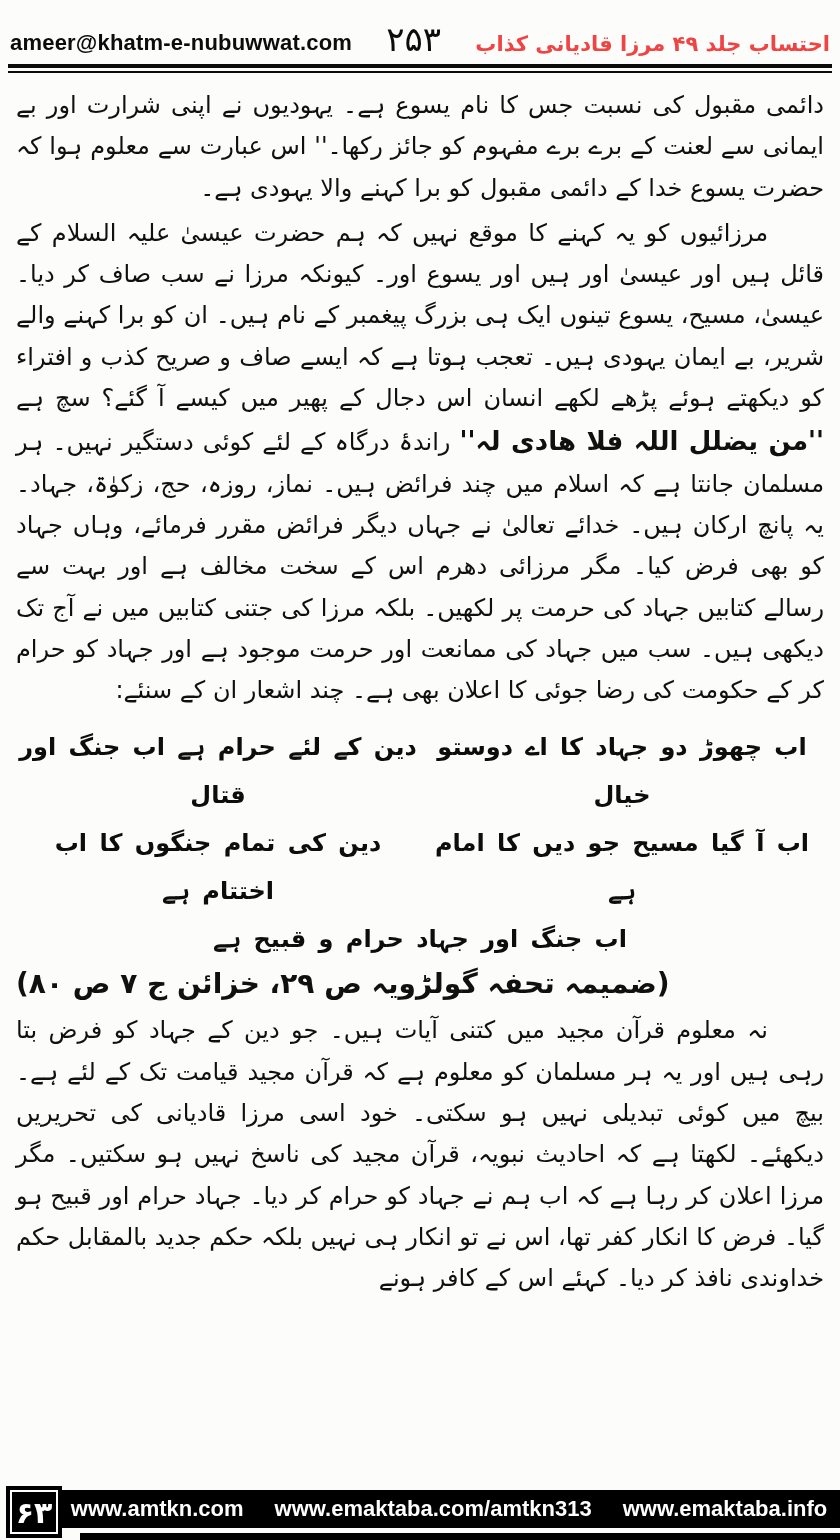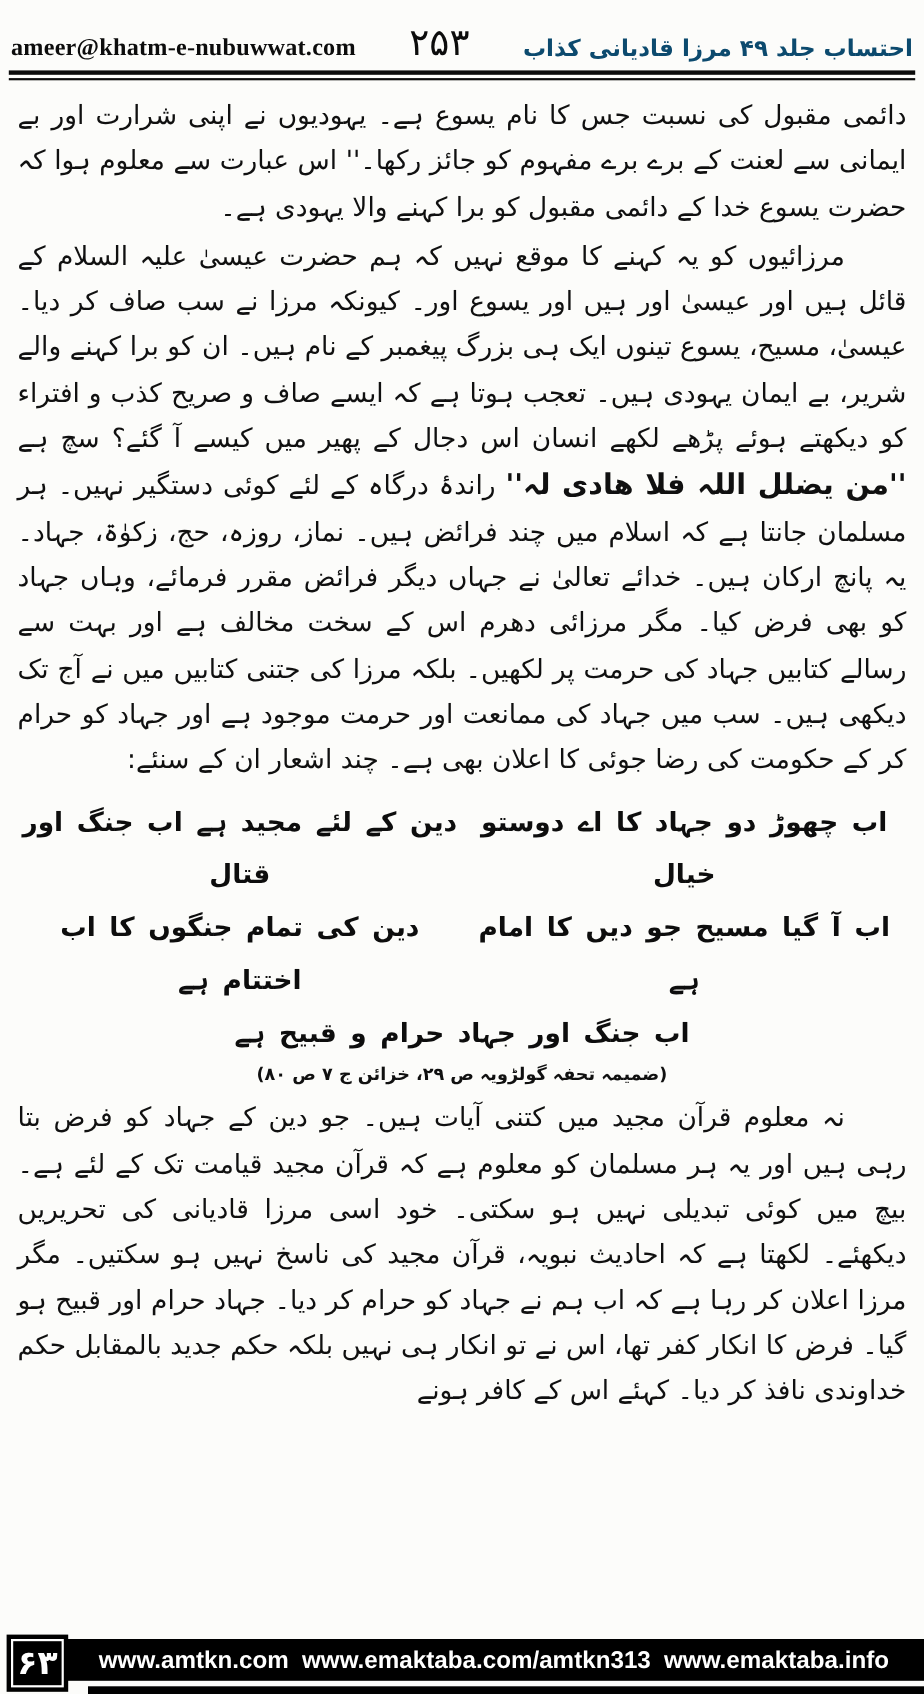--- a/index.html
+++ b/index.html
@@ -13,40 +13,40 @@
   }
 
   
   .header {
     display:flex;
     justify-content:space-between;
     align-items:flex-end;
     padding:12px 10px 0 10px;
   }
   .email {
-    font-family:Liberation Serif, serif;
+    font-family:Liberation Sans, sans-serif;
     font-weight:bold;
     font-size:22px;
     color:#0c0c0c;
     letter-spacing:0.2px;
   }
   .page-num-top {
     font-family:"DejaVu Sans", sans-serif;
     font-weight:normal;
     font-size:34px;
     line-height:1;
     color:#0c0c0c;
     margin:0 16px;
   }
   .book-title {
     direction:rtl;
     font-family:"DejaVu Sans", sans-serif;
     font-weight:bold;
     font-size:21px;
-    color:#0c4a6e;
+    color:#ef4444;
     white-space:nowrap;
     margin-top:20px;
   }
   .double-rule {
     margin:8px 8px 12px 8px;
     height:3px;
     border-top:4px solid #0b0b0b;
     border-bottom:2px solid #0b0b0b;
   }
 
@@ -82,43 +82,43 @@
     text-align:center;
     font-family:"DejaVu Sans", sans-serif;
     font-weight:bold;
     font-size:24px;
     line-height:2.0;
     color:#0d0d0d;
     word-spacing:4px;
   }
   .reference {
     direction:rtl;
-    text-align:center;
-    font-family:"DejaVu Sans", sans-serif;
-    font-weight:bold;
-    font-size:16px;
+    text-align:left;
+    font-family:"DejaVu Sans", sans-serif;
+    font-weight:bold;
+    font-size:28px;
     color:#101010;
     margin:2px 0 10px 0;
   }
 
   
   .footer {
     position:absolute;
     left:0; right:0; bottom:0;
     height:60px;
   }
   .footer-bar {
     position:absolute;
     left:58px; right:0; bottom:12px;
     height:38px;
     background:#000;
     display:flex;
     align-items:center;
     justify-content:center;
-    gap:12px;
+    gap:31px;
   }
   .footer-link {
     color:#fff;
     font-family:"Liberation Sans", sans-serif;
     font-weight:bold;
     font-size:22px;
     white-space:nowrap;
   }
   .footer-strip {
     position:absolute;
@@ -163,21 +163,21 @@
   <div class="main">
 
     <p class="para">دائمی مقبول کی نسبت جس کا نام یسوع ہے۔ یہودیوں نے اپنی شرارت اور بے ایمانی سے لعنت کے برے برے مفہوم کو جائز رکھا۔'' اس عبارت سے معلوم ہوا کہ حضرت یسوع خدا کے دائمی مقبول کو برا کہنے والا یہودی ہے۔</p>
 
 
     <p class="para indent"><span>مرزائیوں کو یہ کہنے کا موقع نہیں کہ ہم حضرت عیسیٰ علیہ السلام کے قائل ہیں اور عیسیٰ اور ہیں اور یسوع اور۔ کیونکہ مرزا نے سب صاف کر دیا۔ عیسیٰ، مسیح، یسوع تینوں ایک ہی بزرگ پیغمبر کے نام ہیں۔ ان کو برا کہنے والے شریر، بے ایمان یہودی ہیں۔ تعجب ہوتا ہے کہ ایسے صاف و صریح کذب و افتراء کو دیکھتے ہوئے پڑھے لکھے انسان اس دجال کے پھیر میں کیسے آ گئے؟ سچ ہے</span> <span class="arabic-quote">''من یضلل اللہ فلا ھادی لہ''</span> <span>راندۂ درگاہ کے لئے کوئی دستگیر نہیں۔ ہر مسلمان جانتا ہے کہ اسلام میں چند فرائض ہیں۔ نماز، روزہ، حج، زکوٰۃ، جہاد۔ یہ پانچ ارکان ہیں۔ خدائے تعالیٰ نے جہاں دیگر فرائض مقرر فرمائے، وہاں جہاد کو بھی فرض کیا۔ مگر مرزائی دھرم اس کے سخت مخالف ہے اور بہت سے رسالے کتابیں جہاد کی حرمت پر لکھیں۔ بلکہ مرزا کی جتنی کتابیں میں نے آج تک دیکھی ہیں۔ سب میں جہاد کی ممانعت اور حرمت موجود ہے اور جہاد کو حرام کر کے حکومت کی رضا جوئی کا اعلان بھی ہے۔ چند اشعار ان کے سنئے:</span></p>
 
     <div class="poetry">
       <div class="couplet">
         <span class="hemistich">اب چھوڑ دو جہاد کا اے دوستو خیال</span>
-        <span class="hemistich">دین کے لئے مجید ہے اب جنگ اور قتال</span>
+        <span class="hemistich">دین کے لئے حرام ہے اب جنگ اور قتال</span>
       </div>
       <div class="couplet">
         <span class="hemistich">اب آ گیا مسیح جو دیں کا امام ہے</span>
         <span class="hemistich">دین کی تمام جنگوں کا اب اختتام ہے</span>
       </div>
       <div class="couplet">
         <span class="hemistich">اب جنگ اور جہاد حرام و قبیح ہے</span>
       </div>
     </div>
 

